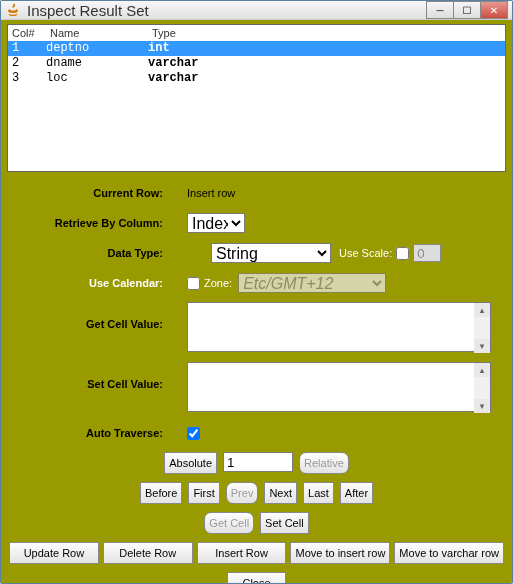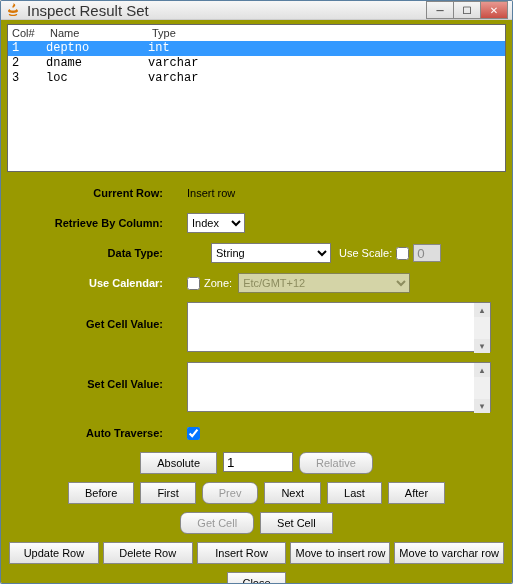--- a/index.html
+++ b/index.html
@@ -16,40 +16,40 @@
 .thead { display: flex; background: #fff; border-bottom: 0; }
 .th { padding: 2px 4px; color: #333; font-size: 11px; white-space: nowrap; }
 .th1 { width: 38px; }
 .th2 { width: 102px; }
 .th3 { flex: 1; }
 .tbody { flex: 1; overflow: auto; font-family: "Courier New", monospace; font-size: 12px; }
 .trow { display: flex; height: 15px; line-height: 15px; }
 .trow.selected { background: #3399ff; color: #fff; }
 .td1 { width: 38px; padding-left: 4px; }
 .td2 { width: 102px; }
-.td3 { flex: 1; }
+.td3 { flex: 1; font-weight: bold; }
 .formarea { flex: 1; padding-top: 10px; }
 .frow { display: flex; align-items: center; margin-bottom: 8px; min-height: 22px; }
 .flabel { width: 180px; text-align: right; padding-right: 24px; font-weight: bold; color: #000; font-size: 11px; }
 .flabel.white { color: #fff; }
 .fval { flex: 1; font-size: 11px; }
 .txt { color: #000; }
-select { font-size: 11px; background: #fff; border: 1px solid #7a7a7a; height: 20px; }
+select { font-size: 16px; background: #fff; border: 1px solid #7a7a7a; height: 20px; }
 .sel-retrieve { width: 58px; }
 .sel-dtype { width: 120px; }
-.sel-zone { width: 172px; color: #888; background: #eee; }
+.sel-zone { width: 148px; color: #888; background: #eee; font-style: italic; }
 .scalelbl { color: #fff; margin: 0 4px 0 8px; }
 .scalebox { width: 28px; height: 18px; background: #ddd; border: 1px solid #888; color: #888; padding: 0 3px; }
 .cbx { margin-right: 4px; }
 .zonelbl { color: #fff; margin-right: 6px; }
 .txtarea { width: 304px; height: 50px; resize: none; font-size: 11px; border: 1px solid #7a7a7a; }
 .txtarea-row { align-items: flex-start; }
 .txtarea-row .flabel { padding-top: 16px; }
 .numinp { width: 70px; height: 20px; border: 1px solid #7a7a7a; padding: 0 3px; }
-.btn { background: linear-gradient(to bottom,#fdfdfd,#e3e3e3); border: 1px solid #888; padding: 3px 16px; font-size: 11px; cursor: default; min-height: 22px; }
+.btn { background: linear-gradient(to bottom,#fdfdfd,#e3e3e3); border: 1px solid #888; padding: 3px 4px; font-size: 11px; cursor: default; min-height: 22px; }
 .btn.disabled { color: #999; border-radius: 7px; }
 .btnrow { display: flex; justify-content: center; gap: 6px; margin-bottom: 8px; }
 .btnrow.wide { gap: 4px; padding: 0 2px; }
 .btnrow.wide .btn { flex: 1; white-space: nowrap; padding: 4px 4px; }
 .autorow .fval { padding-top: 2px; }
 .sbwrap { position: relative; display: inline-block; }
 .sbar { position: absolute; right: 1px; top: 1px; bottom: 1px; width: 16px; background: #f0f0f0; display: flex; flex-direction: column; justify-content: space-between; }
 .sbar .arr { height: 14px; text-align: center; font-size: 9px; color: #666; line-height: 14px; background: #e8e8e8; }
 </style>
 </head>

